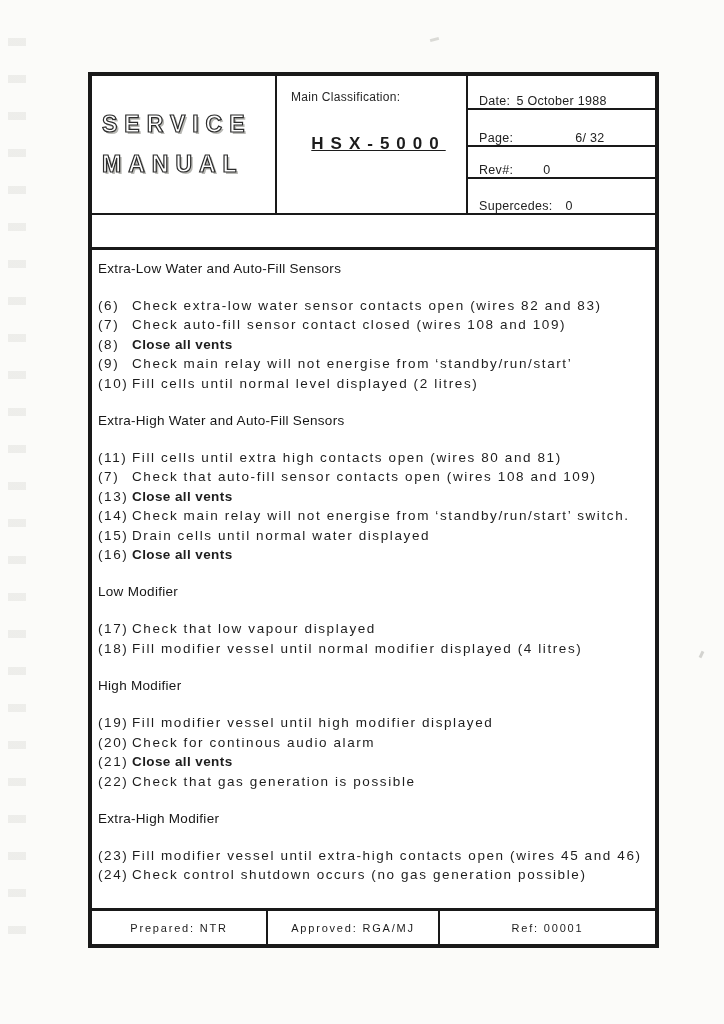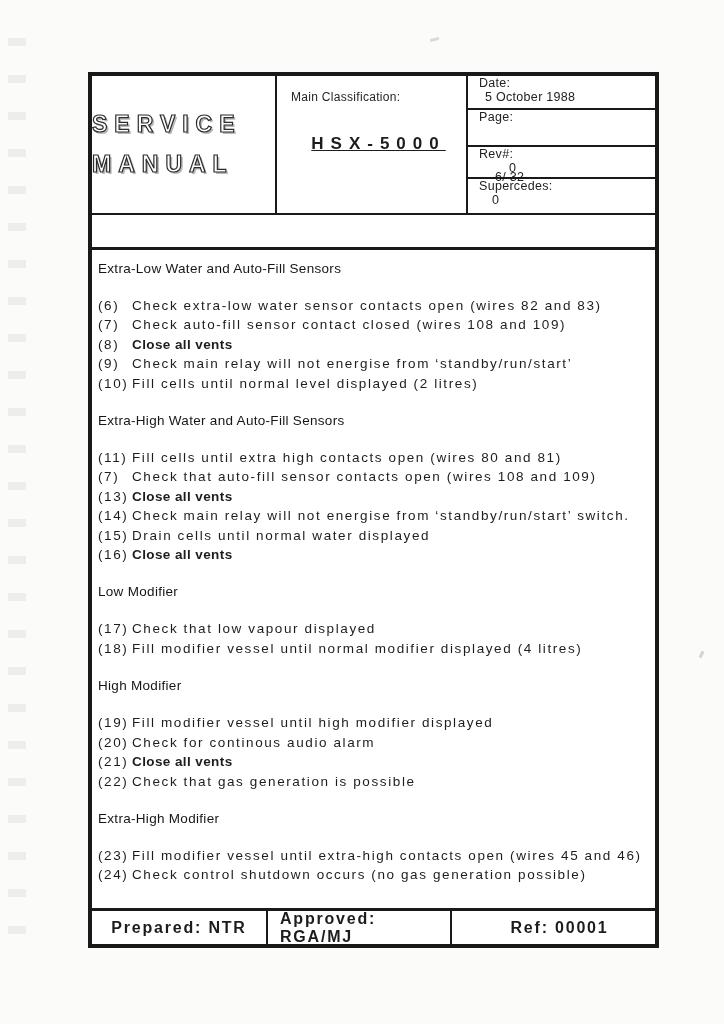--- a/index.html
+++ b/index.html
@@ -25,43 +25,43 @@
     position:absolute;left:88px;top:72px;width:571px;height:876px;
     border:4px solid #191919;background:#fff;
     box-sizing:border-box;display:flex;flex-direction:column;
   }
 
   
   .hdr{height:137px;display:flex;flex:none;}
   .hdr-title{
     width:185px;flex:none;border-right:2px solid #191919;
     display:flex;flex-direction:column;justify-content:center;
-    box-sizing:border-box;gap:17px;
+    padding-left:10px;box-sizing:border-box;gap:17px;
   }
   .outline-word{
     font-size:23px;font-weight:bold;letter-spacing:7px;
     color:#ffffff;
     -webkit-text-stroke:1.2px #2c2c2c;
     text-shadow:2px 2px 0 #b8b8b4;
     line-height:1;
   }
   .hdr-class{
     flex:1;border-right:2px solid #191919;
     padding:14px 0 0 14px;box-sizing:border-box;
   }
   .class-label{font-size:12px;letter-spacing:.3px;color:#262626;}
   .model{
     margin-top:30px;text-align:center;
     font-size:17px;font-weight:bold;letter-spacing:7px;color:#1c1c1c;text-decoration:underline;
   }
   .hdr-meta{width:187px;flex:none;display:flex;flex-direction:column;}
   .meta-row{
     box-sizing:border-box;border-bottom:2px solid #191919;
-    display:flex;align-items:flex-start;padding-left:11px;
-    font-size:12.5px;letter-spacing:.3px;color:#222;flex-direction:column;
+    display:flex;align-items:flex-end;padding-left:11px;
+    font-size:12.5px;letter-spacing:.3px;color:#222;
   }
   .meta-row:nth-child(1){height:34px;}
   .meta-row:nth-child(2){height:37px;gap:46px;}
   .meta-row:nth-child(3){height:32px;}
   .meta-row:nth-child(4){height:34px;border-bottom:none;}
   .meta-row .v{margin-left:6px;}
   .meta-row:nth-child(2) .v{margin-left:16px;}
   .meta-row:nth-child(3) .v{margin-left:30px;}
   .meta-row:nth-child(4) .v{margin-left:13px;}
 
@@ -79,21 +79,21 @@
     margin:0 0 20px 0;color:#161616;
   }
   .item{display:flex;line-height:19.4px;font-size:13.5px;letter-spacing:1.6px;color:#1d1d1d;}
   .item .num{flex:none;width:34px;}
   .item .txt{white-space:nowrap;}
   .item .txt.bold{font-weight:bold;letter-spacing:.4px;}
 
   
   .ftr{
     height:33px;flex:none;border-top:3px solid #191919;
-    display:flex;font-size:16px;font-weight:bold;letter-spacing:1.8px;color:#1c1c1c;gap:12px;
+    display:flex;font-size:11px;font-weight:normal;letter-spacing:1.8px;color:#1c1c1c;
   }
   .ftr-cell{
     display:flex;align-items:center;justify-content:center;
     border-right:2px solid #191919;box-sizing:border-box;
   }
   .ftr-cell:nth-child(1){width:176px;}
   .ftr-cell:nth-child(2){width:172px;}
   .ftr-cell:nth-child(3){flex:1;border-right:none;}
 </style>
 </head>

